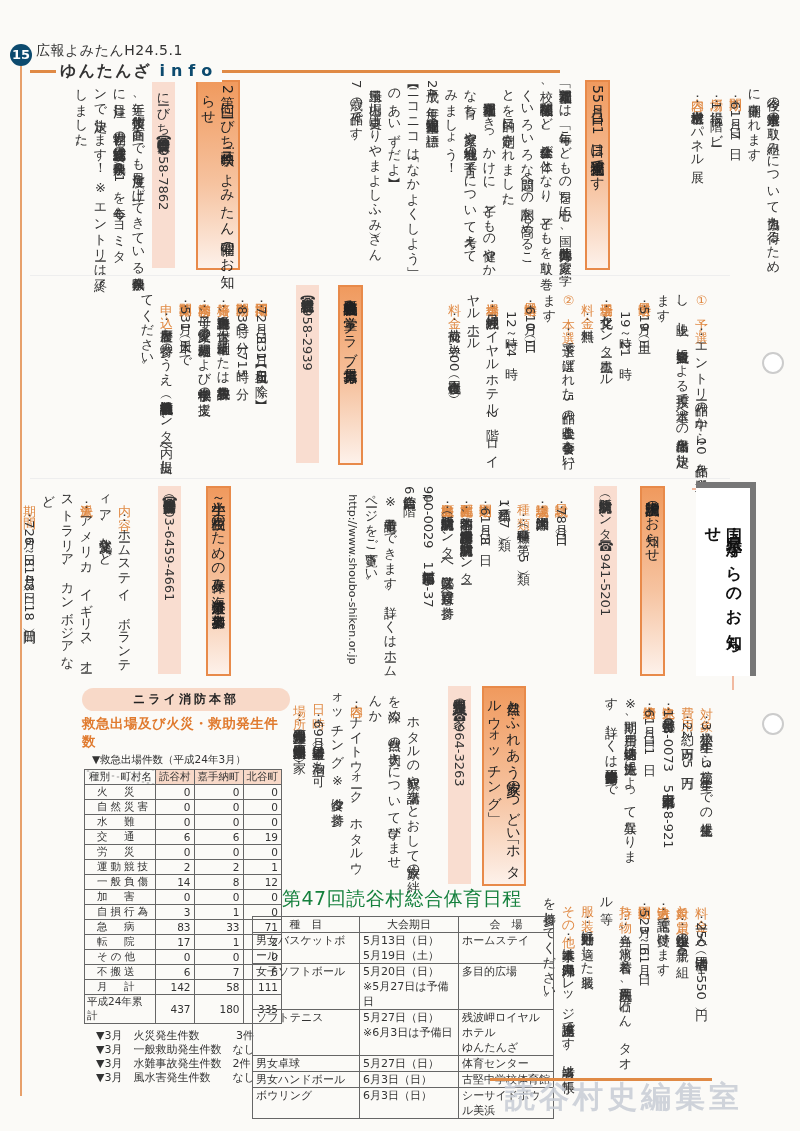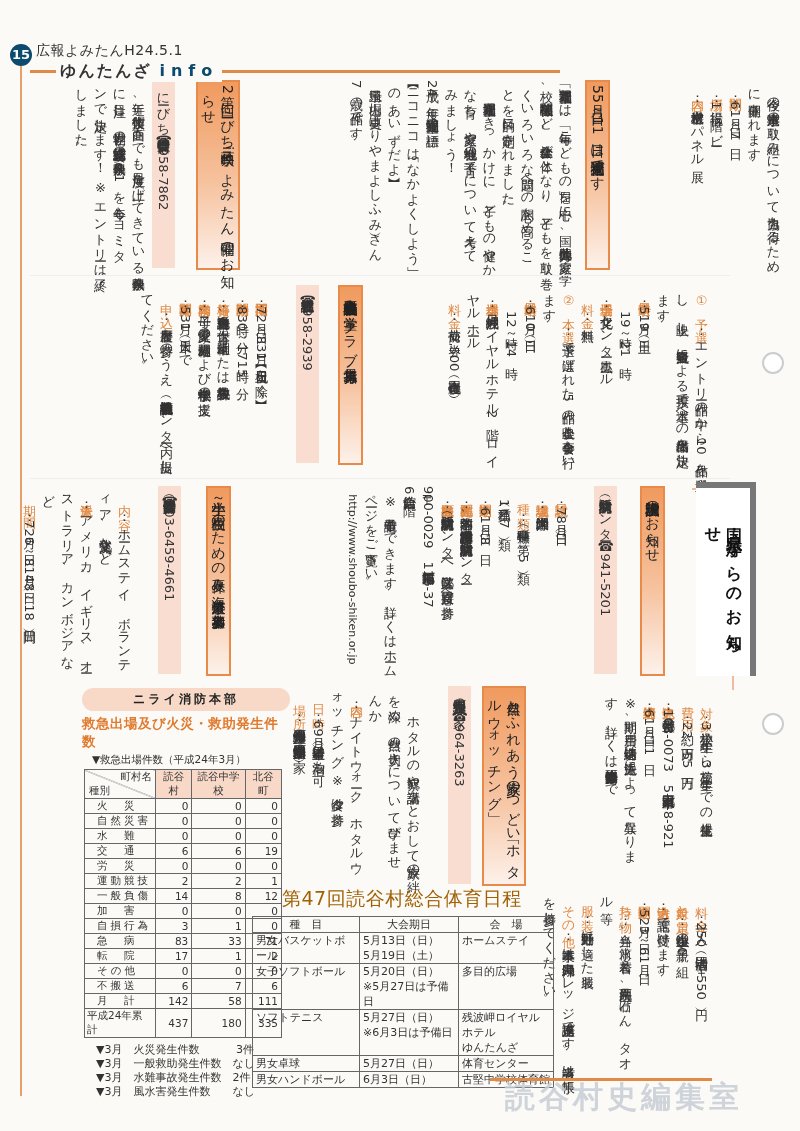--- a/index.html
+++ b/index.html
@@ -33,21 +33,21 @@
   .fire-sub{font-size:10.5px;margin:2px 0 2px 10px;}
   table.ft{border-collapse:collapse;width:198px;margin-left:2px;font-size:10.5px;}
   table.ft td,table.ft th{border:1px solid #666;padding:0 3px;height:13.5px;}
   table.ft th{background:#f8d9c8;font-weight:normal;}
   table.ft td.n{text-align:right;}
   table.ft td.lbl{letter-spacing:3px;padding-left:12px;}
   .diag{position:relative;height:30px;padding:0!important;background:linear-gradient(to top right,transparent 49%,#666 50%,transparent 51%);}
   .diag span{position:absolute;font-size:10.5px;}
   .fire-notes{font-size:11px;line-height:14px;margin:5px 0 0 14px;white-space:pre;}
   
-  .sports-title{left:282px;top:886px;font-size:19px;color:#a16207;letter-spacing:0.5px;}
+  .sports-title{left:282px;top:886px;font-size:19px;color:#15803d;letter-spacing:0.5px;}
   table.st{position:absolute;left:252px;top:916px;border-collapse:collapse;font-size:11px;width:302px;}
   table.st td,table.st th{border:1px solid #666;padding:0 3px;height:14px;vertical-align:top;}
   table.st th{font-weight:normal;text-align:center;}
   .footer-line{left:490px;top:1078px;width:222px;height:3px;background:#e08a45;}
   .watermark{left:505px;top:1077px;font-size:30px;color:#c8cdd6;font-weight:bold;letter-spacing:4px;opacity:0.85;}
   .hole{width:18px;height:18px;border-radius:50%;border:2px solid #ccc;background:#fff;}
 </style>
 </head>
 <body>
 
@@ -193,21 +193,21 @@
   <div class="fire-title">救急出場及び火災・救助発生件数</div>
   <div class="fire-sub">▼救急出場件数（平成24年3月）</div>
   <table class="ft">
     <tbody>
         <tr>
       <td class="diag" style="width:70px;">
         <span style="right:3px;top:0;">町村名</span>
         <span style="left:4px;bottom:0;">種別</span>
       </td>
       <th>読谷村</th>
-      <th>読谷中学校</th>
+      <th>嘉手納町</th>
       <th>北谷町</th>
     </tr>
     <tr>
           <td class="lbl">火　災</td>
           <td class="n">0</td>
           <td class="n">0</td>
           <td class="n">0</td>
         </tr>
     <tr>
           <td class="lbl">自然災害</td>
@@ -336,17 +336,22 @@
   <tr>
         <td>男女卓球</td>
         <td>5月27日（日）</td>
         <td>体育センター</td>
       </tr>
   <tr>
         <td>男女ハンドボール</td>
         <td>6月3日（日）</td>
         <td>古堅中学校体育館</td>
       </tr>
+  <tr>
+        <td>ボウリング</td>
+        <td>6月3日（日）</td>
+        <td>シーサイドボウル美浜</td>
+      </tr>
 </tbody>
   </table>
 
 <div class="abs footer-line"></div>
 <div class="abs watermark">読谷村史編集室</div>
 
 </body></html>

